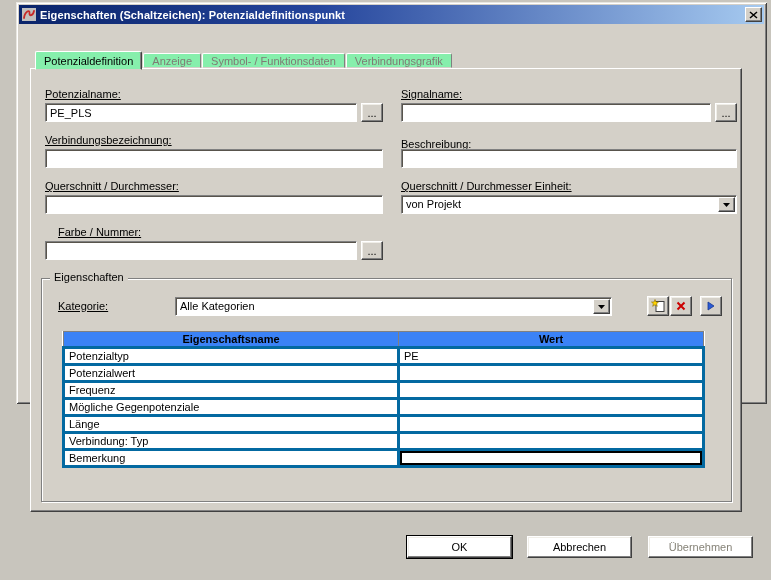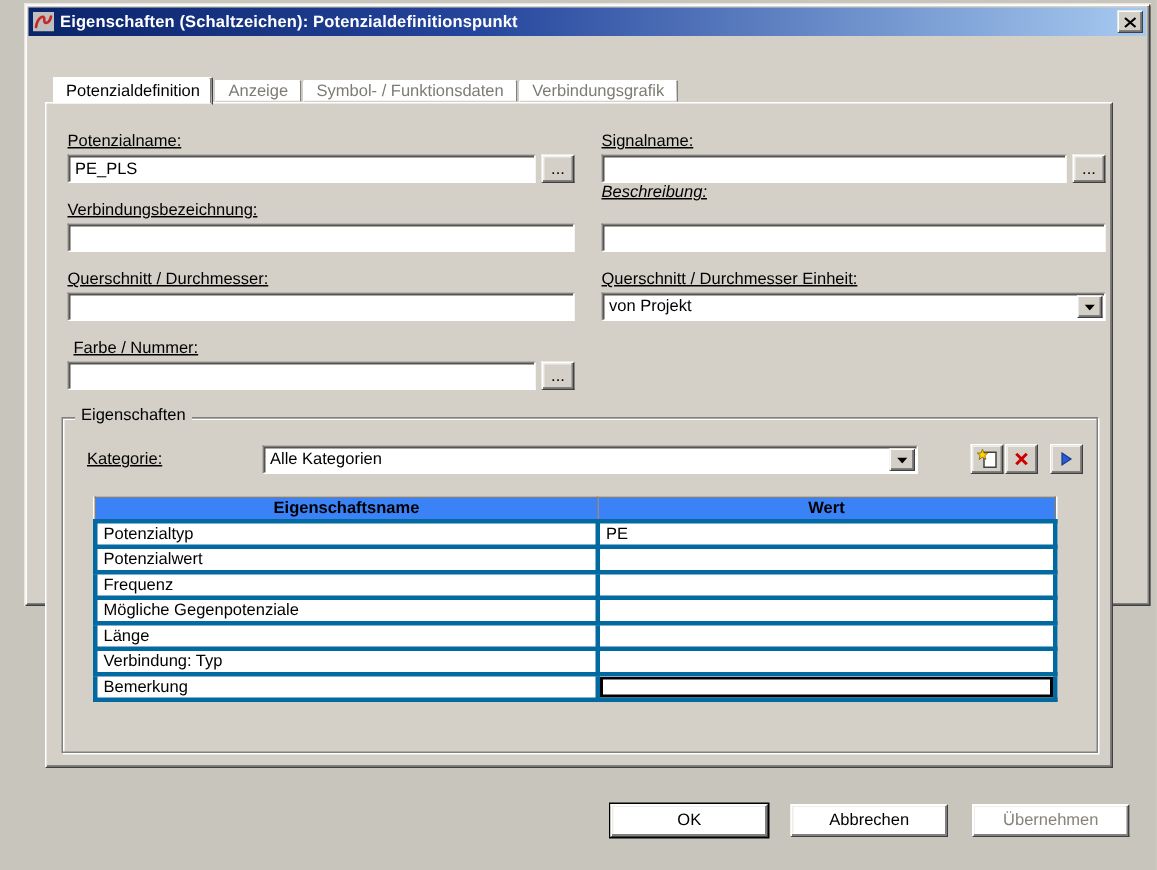--- a/index.html
+++ b/index.html
@@ -35,21 +35,21 @@
     box-shadow: inset -1px -1px 0 #808080;
     display:flex; align-items:center; justify-content:center;
     cursor:default;
   }
   
   .tabs {
     position:absolute; left:19px; top:49px; height:19px;
     display:flex; align-items:flex-start; gap:1px; z-index:3;
   }
   .tab {
-    background:#ffffff;
+    background:#86efac;
     border:1px solid; border-color:#fff #808080 #d4d0c8 #fff;
     border-radius:2px 2px 0 0;
     padding:0 8px; line-height:15px; height:15px; margin-top:2px;
     color:#7e7b74; white-space:nowrap;
   }
   .tab.active {
     height:19px; margin-top:0; line-height:18px; color:#000;
     border-color:#fff #404040 #d4d0c8 #fff;
     box-shadow: inset -1px 0 0 #808080;
   }
@@ -173,39 +173,39 @@
     <input class="txt" style="left: 14px; top: 34px; width: 312px;" value="PE_PLS">
     <button class="browse" style="left:330px; top:34px;">...</button>
 
     <span class="lbl" style="left:370px; top:19px;">Signalname:</span>
     <input class="txt" style="left: 370px; top: 34px; width: 310px;" value="">
     <button class="browse" style="left:684px; top:34px;">...</button>
 
     <span class="lbl" style="left:14px; top:65px;">Verbindungsbezeichnung:</span>
     <input class="txt" style="left: 14px; top: 80px; width: 338px;" value="">
 
-    <span class="lbl" style="left:370px; top:53px;font-style:italic;">Beschreibung:</span>
+    <span class="lbl" style="left:370px; top:69px;">Beschreibung:</span>
     <input class="txt" style="left: 370px; top: 80px; width: 336px;" value="">
 
     <span class="lbl" style="left:14px; top:111px;">Querschnitt / Durchmesser:</span>
     <input class="txt" style="left: 14px; top: 126px; width: 338px;" value="">
 
     <span class="lbl" style="left:370px; top:111px;">Querschnitt / Durchmesser Einheit:</span>
     <div class="combo" style="left:370px; top:126px; width:336px;">
       <span class="combo-text">von Projekt</span>
       <div class="combo-arrow">
         <span style="display:flex;">
           <svg width="7" height="4" viewBox="0 0 7 4">
               <path d="M0 0 L7 0 L3.5 4 Z" fill="#000"></path>
             </svg>
         </span>
       </div>
     </div>
 
-    <span class="lbl" style="left:18px; top:157px;">Farbe / Nummer:</span>
+    <span class="lbl" style="left:0; top:157px;padding-left:27px;">Farbe / Nummer:</span>
     <input class="txt" style="left: 14px; top: 172px; width: 312px;" value="">
     <button class="browse" style="left:330px; top:172px;">...</button>
 
     <div class="groupbox">
       <span class="legend">Eigenschaften</span>
 
       <span class="lbl" style="left:16px; top:21px;">Kategorie:</span>
       <div class="combo" style="left:133px; top:18px; width:437px;">
         <span class="combo-text">Alle Kategorien</span>
         <div class="combo-arrow">

